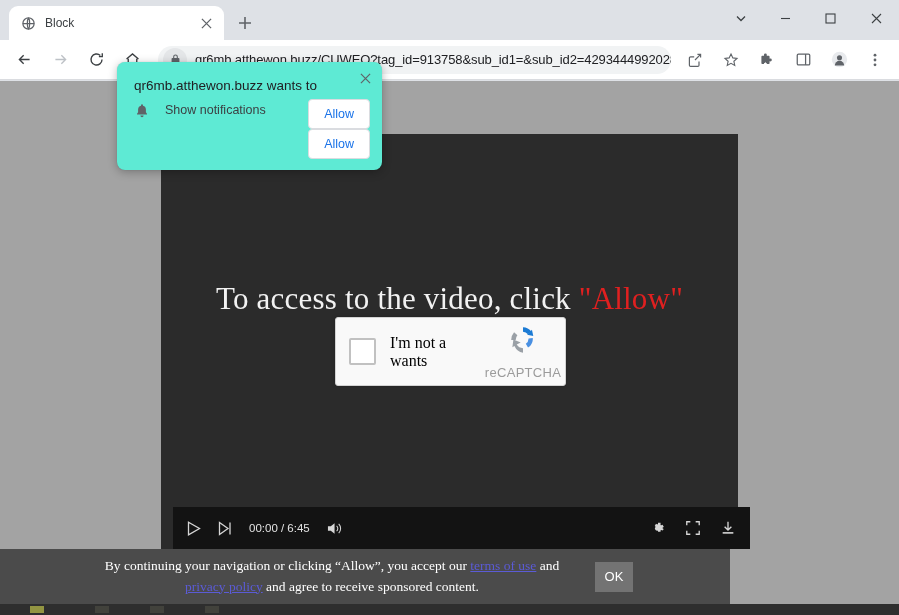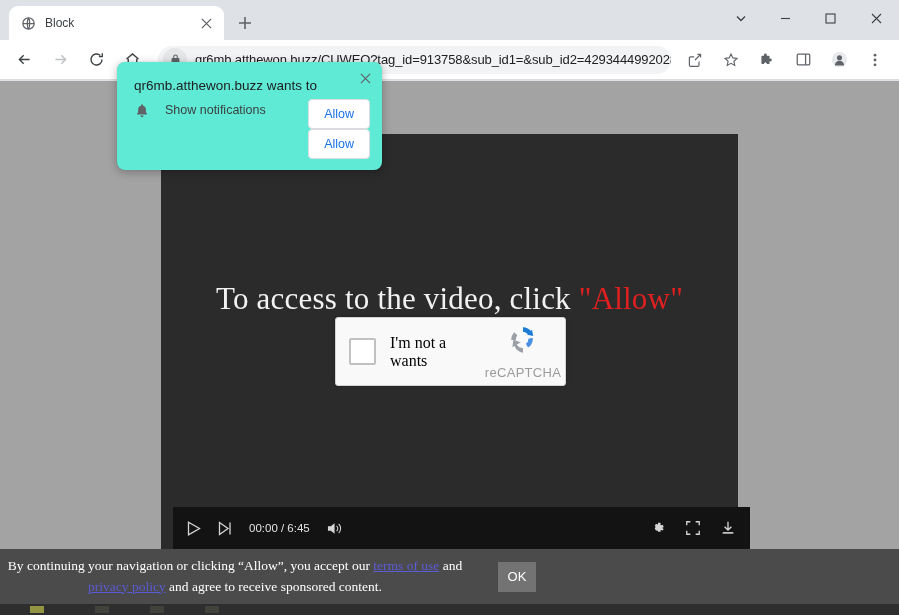--- a/index.html
+++ b/index.html
@@ -224,23 +224,23 @@
     margin-right: 17px;
     white-space: nowrap;
   }
   .ctl-spacer { flex: 1; }
   .ctl.right-ctl { margin-right: 0; margin-left: 19px; }
 
   
   .consent {
     position: absolute;
     left: 0; top: 468px;
-    width: 899px; height: 55px;
+    width: 730px; height: 55px;
     background: #4b4b4b;
-    display: flex; align-items: center; justify-content: flex-start;
+    display: flex; align-items: center; justify-content: center;
   }
   .consent-text {
     font-family: "Liberation Serif", serif;
     font-size: 13.5px;
     color: #ffffff;
     text-align: center;
     line-height: 1.55;
     width: 470px;
   }
   .consent-text a {

